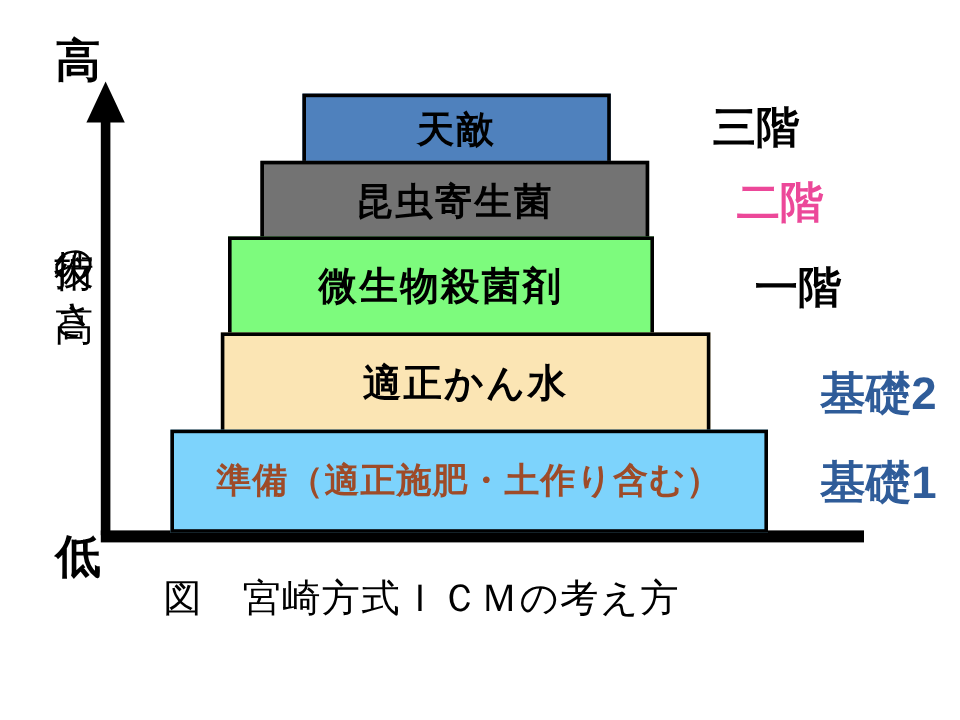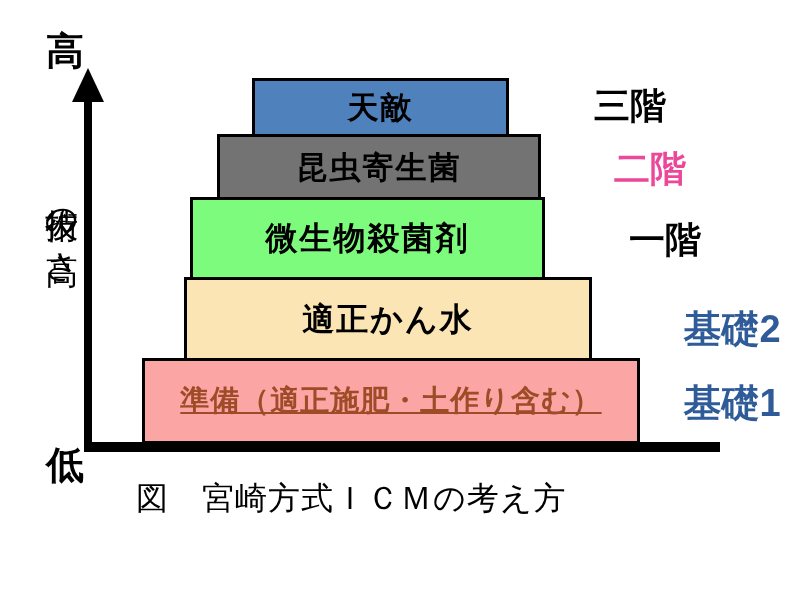--- a/index.html
+++ b/index.html
@@ -53,21 +53,21 @@
   <div class="axis-arrowhead"></div>
   <div class="axis-vline" style="background: rgb(0, 0, 0);"></div>
   <div class="axis-title">技術の高さ</div>
   <div class="axis-low">低</div>
   <div class="axis-baseline" style="background: rgb(0, 0, 0);"></div>
 
   <div class="layer layer-0" style="background: rgb(79, 129, 189); color: #000000;">天敵</div>
   <div class="layer layer-1" style="background: #737373; color: rgb(0, 0, 0);">昆虫寄生菌</div>
   <div class="layer layer-2" style="background: rgb(125, 251, 125); color: rgb(0, 0, 0);">微生物殺菌剤</div>
   <div class="layer layer-3" style="background: rgb(251, 229, 180); color: rgb(0, 0, 0);">適正かん水</div>
-  <div class="layer layer-4" style="background: #fca5a5; color: rgb(158, 75, 40); text-decoration: underline;">準備（適正施肥・土作り含む）</div>
+  <div class="layer layer-4" style="background: #7dd3fc; color: rgb(158, 75, 40);">準備（適正施肥・土作り含む）</div>
 
   <div class="floor-label floor-0" style="color: rgb(0, 0, 0);">三階</div>
   <div class="floor-label floor-1" style="color: #ec4899;">二階</div>
   <div class="floor-label floor-2" style="color: #000000;">一階</div>
   <div class="floor-label floor-3" style="color: rgb(47, 92, 153);">基礎2</div>
   <div class="floor-label floor-4" style="color: rgb(47, 92, 153);">基礎1</div>
 
   <div class="caption-line caption-1">図　宮崎方式ＩＣＭの考え方</div>
 
 </div>

